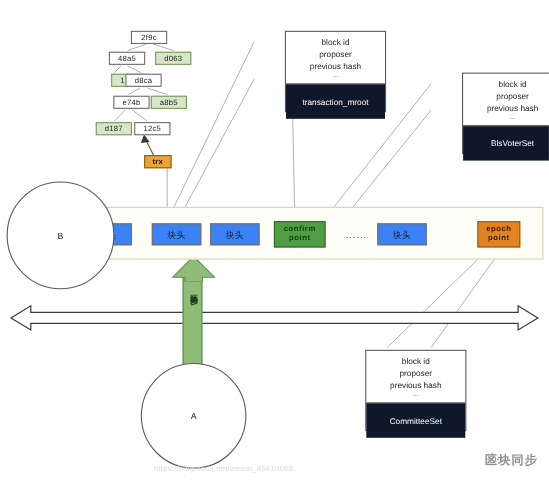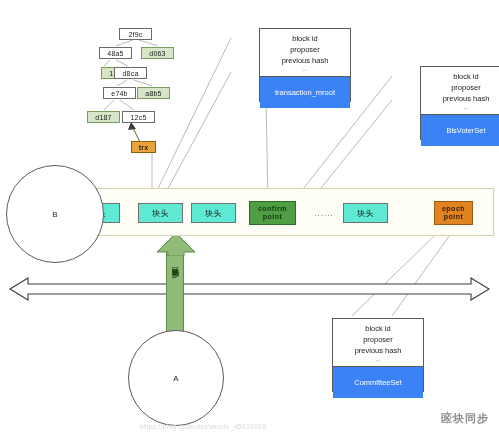--- a/index.html
+++ b/index.html
@@ -35,21 +35,21 @@
     font-weight:bold;
   }
 
   
   .band{
     border:1px solid #d8d2b0;
     background:#fefdf6;
   }
   .blk{
     border:1px solid #707070;
-    background:#5eead4;
+    background:#3b82f6;
     font-size:8px;
     color:#1a1a1a;
     display:flex;align-items:center;justify-content:center;
     letter-spacing:0.5px;
   }
   .blk.green{
     background:#4f9e44;
     border-color:#2f6a28;
     color:#123a0f;
     font-size:7px;
@@ -76,21 +76,21 @@
     border:1px solid #595959;
     background:#ffffff;
     margin-left:28px;
   }
   .card-head{
     font-size:7.5px;color:#1a1a1a;text-align:center;
     line-height:11px;padding-top:4px;
   }
   .card-ell{font-size:6px;color:#555;text-align:center;line-height:7px;}
   .card-body{
-    background:#3b82f6;
+    background:#0f172a;
     color:#ffffff;
     font-size:7.5px;
     display:flex;align-items:center;justify-content:center;
     border-top:1px solid #595959;
   }
 
   
   .circle{
     border:1px solid #5a5a5a;
     border-radius:50%;

